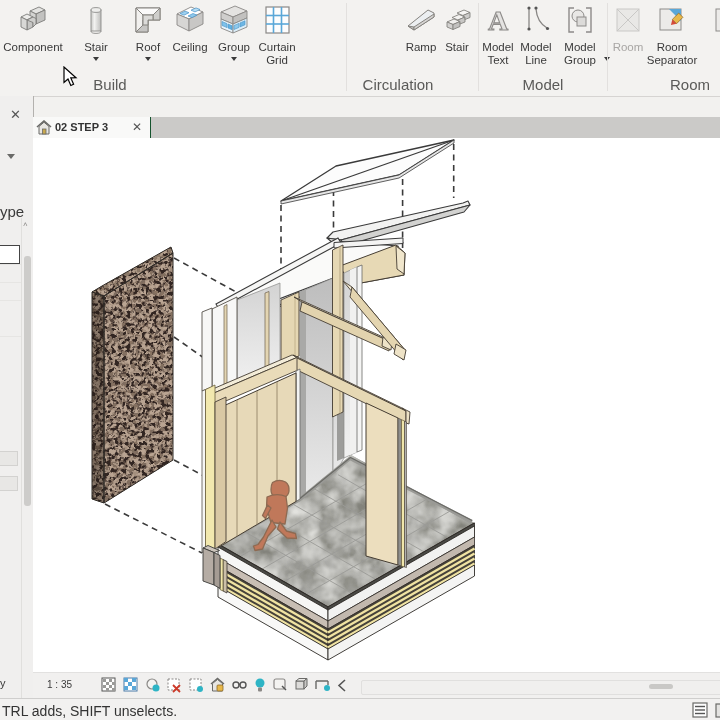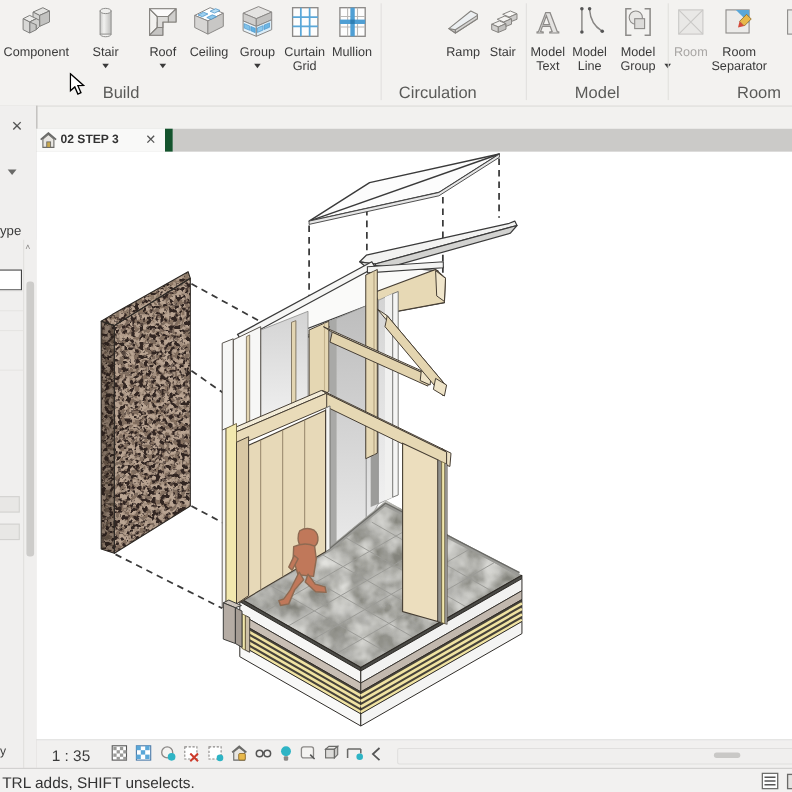--- a/index.html
+++ b/index.html
@@ -9,30 +9,30 @@
   #ribbon{left:0;top:0;width:720px;height:96px;background:#f3f2f0;border-bottom:1px solid #d6d4d2;}
   .ritem{position:absolute;top:4px;text-align:center;color:#3a3a3a;font-size:11.5px;line-height:13px;}
   .ricon{margin:0 auto;width:32px;height:32px;}
   .rlabel{margin-top:2px;white-space:nowrap;}
   .caret{width:0;height:0;border-left:3.5px solid transparent;border-right:3.5px solid transparent;border-top:4px solid #3a3a3a;margin:3px auto 0;}
   .gsep{position:absolute;top:3px;height:88px;width:1px;background:#e2e0de;}
   .glabel{position:absolute;top:76px;font-size:15px;color:#5a5a58;text-align:center;width:120px;}
   
   #subbar{left:0;top:97px;width:720px;height:20px;background:#f2f1ef;}
   #tabstrip{left:33px;top:117px;width:687px;height:21px;background:#cbcac8;}
-  #tab1{position:absolute;left:0;top:0;width:117px;height:21px;background:#f9f9f8;border-right:7px solid #14532d;}
+  #tab1{position:absolute;left:0;top:0;width:117px;height:21px;background:#f9f9f8;border-right:1px solid #14532d;}
   #tab1 .tlabel{position:absolute;left:22px;top:4px;font-size:11px;font-weight:bold;color:#333;}
   #tab1 .tx{position:absolute;left:99px;top:3px;font-size:12px;color:#555;}
   
   #lpanel{left:0;top:96px;width:33px;height:602px;background:#f0efee;border-right:1px solid #b3b1ae;}
   
   #canvas{left:33px;top:138px;width:687px;height:534px;background:#ffffff;overflow:hidden;}
   
   #viewbar{left:33px;top:672px;width:687px;height:26px;background:#f1f0ef;border-top:1px solid #e2e1e0;}
-  #scale{position:absolute;left:14px;top:6px;font-size:14px;color:#3a3a3a;}
+  #scale{position:absolute;left:14px;top:6px;font-size:10px;color:#3a3a3a;}
   
   #statusbar{left:0;top:698px;width:720px;height:22px;background:#f2f1f0;border-top:1px solid #cfcecd;}
   #statusbar .stext{position:absolute;left:2px;top:4px;font-size:14px;color:#333;}
   
   #hscroll{position:absolute;left:328px;top:7px;width:359px;height:13px;background:#f0efee;border:1px solid #e0dfde;border-radius:2px;}
   #hthumb{position:absolute;left:287px;top:3px;width:24px;height:5px;background:#c9c8c6;border-radius:3px;}
 </style>
 </head>
 <body>
 <div class="abs" id="ribbon">
@@ -120,35 +120,20 @@
       <rect x="5" y="3" width="23" height="26" fill="#fdfdfd" stroke="#8a8886" stroke-width="1.2"></rect>
       <g stroke="#5aa7d8" stroke-width="1.6">
         <line x1="12.5" y1="3" x2="12.5" y2="29"></line>
           <line x1="20.5" y1="3" x2="20.5" y2="29"></line>
         <line x1="5" y1="11.5" x2="28" y2="11.5"></line>
           <line x1="5" y1="20" x2="28" y2="20"></line>
       </g>
     </svg>
     <div class="rlabel">Curtain<br>Grid</div>
   </div>
-  <div class="ritem" style="left:292px;width:56px">
-    <svg class="ricon" viewBox="0 0 32 32">
-      <rect x="5" y="3" width="23" height="26" fill="#fdfdfd" stroke="#8a8886" stroke-width="1.2"></rect>
-      <g stroke="#b9b8b6" stroke-width="1">
-        <line x1="12" y1="3" x2="12" y2="29"></line>
-          <line x1="21" y1="3" x2="21" y2="29"></line>
-        <line x1="5" y1="11" x2="28" y2="11"></line>
-          <line x1="5" y1="20.5" x2="28" y2="20.5"></line>
-      </g>
-      <rect x="14.5" y="3" width="4" height="26" fill="#4f9fd4"></rect>
-      <rect x="5" y="13.8" width="23" height="4" fill="#4f9fd4"></rect>
-      <rect x="14.5" y="13.8" width="4" height="4" fill="#2f7fb4"></rect>
-    </svg>
-    <div class="rlabel">Mullion</div>
-  </div>
   <div class="gsep" style="left:346px"></div>
 
   <div class="ritem" style="left:429px;width:56px">
     <svg class="ricon" viewBox="0 0 32 32">
       <g stroke="#85837f" stroke-width="0.9" stroke-linejoin="round">
       <polygon points="6,18 13,15 19,17.5 12,20.5" fill="#f1f0ee"></polygon>
       <polygon points="6,18 12,20.5 12,25.5 6,23" fill="#d2d1cf"></polygon>
       <polygon points="12,20.5 19,17.5 19,22.5 12,25.5" fill="#c2c1bf"></polygon>
       <polygon points="11,13.5 18,10.5 24,13 17,16" fill="#f4f3f1"></polygon>
       <polygon points="17,16 24,13 24,18 19,20 19,17.5 17,16.7" fill="#c8c7c5"></polygon>
@@ -230,21 +215,21 @@
   <div class="glabel" style="left:630px">Room</div>
 
   <svg style="position:absolute;left:63px;top:66px" width="18" height="21" viewBox="0 0 18 21">
     <polygon points="1,1 1,16.5 5,13 7.8,19.5 10.6,18.2 7.8,11.9 13,11.7" fill="#fff" stroke="#000" stroke-width="1.2"></polygon>
   </svg>
 </div>
 <div class="abs" id="subbar"></div>
 <div class="abs" id="lpanel">
   <div style="position:absolute;left:10px;top:11px;font-size:13px;color:#555">✕</div>
   <div style="position:absolute;left:7px;top:58px;width:0;height:0;border-left:4px solid transparent;border-right:4px solid transparent;border-top:5px solid #6a6a68"></div>
-  <div style="position:absolute;left:0px;top:107px;font-size:12px;color:#3a3a3a">ype</div>
+  <div style="position:absolute;left:0px;top:107px;font-size:15px;color:#3a3a3a">ype</div>
   <div style="position:absolute;left:-6px;top:149px;width:24px;height:17px;background:#fff;border:1.5px solid #444"></div>
 
   <div style="position:absolute;left:21px;top:122px;width:11px;height:574px;background:#f0efee;border-left:1px solid #e0dfdd"></div>
   <div style="position:absolute;left:23px;top:124px;width:8px;height:10px;color:#8a8886;font-size:8px">˄</div>
   <div style="position:absolute;left:23.5px;top:160px;width:7px;height:250px;background:#cdccca;border-radius:3px"></div>
 
   <div style="position:absolute;left:0;top:168px;width:21px;height:1px;background:#e6e5e3"></div>
   <div style="position:absolute;left:0;top:186px;width:21px;height:1px;background:#e6e5e3"></div>
   <div style="position:absolute;left:0;top:204px;width:21px;height:1px;background:#e6e5e3"></div>
   <div style="position:absolute;left:0;top:240px;width:21px;height:1px;background:#e6e5e3"></div>

